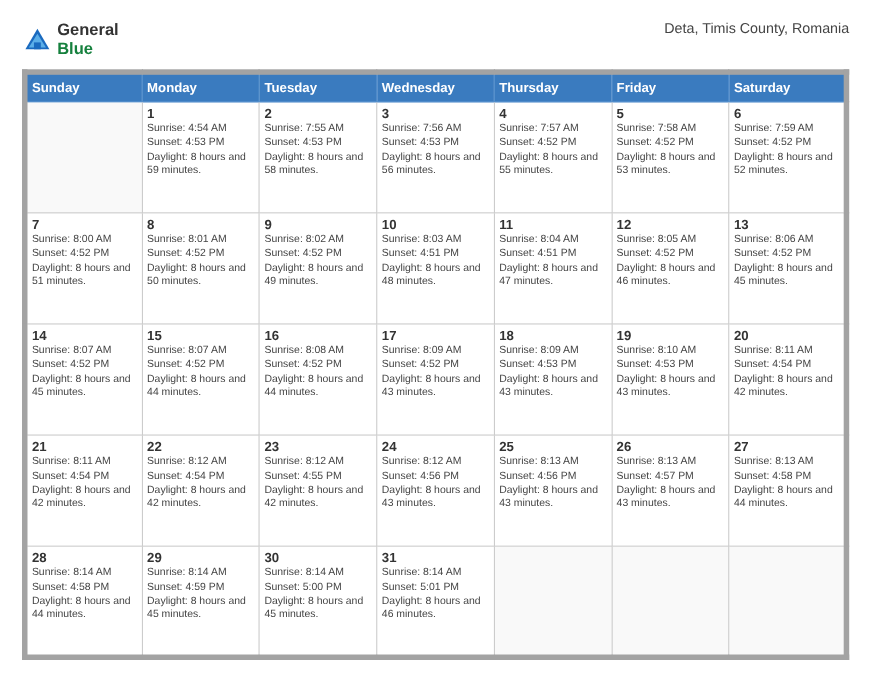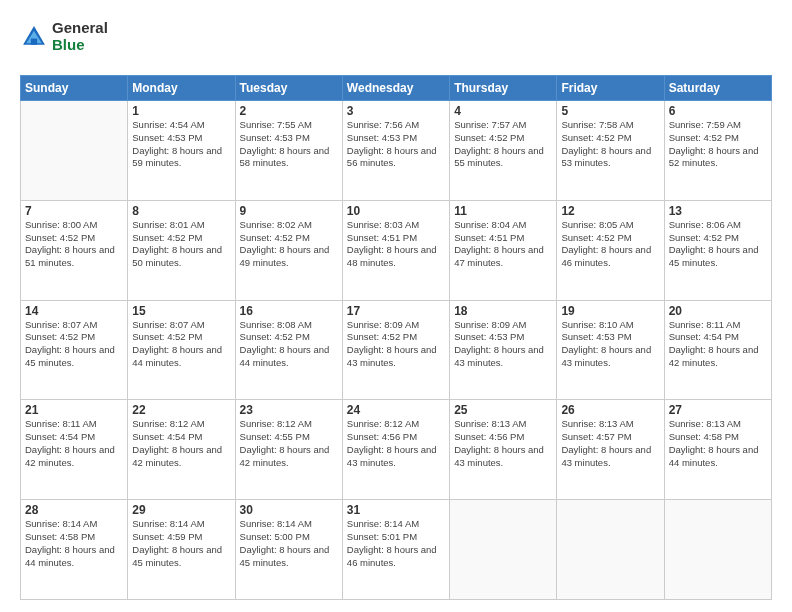--- a/index.html
+++ b/index.html
@@ -15,21 +15,21 @@
       height: 612px;
       background: #fff;
       padding: 16px 20px 12px 20px;
       display: flex;
       flex-direction: column;
     }
     .header {
       display: flex;
       justify-content: space-between;
       align-items: flex-start;
-      margin-bottom: 22px;
+      margin-bottom: 10px;
       gap: 16px;
     }
     .logo {
       display: flex;
       align-items: center;
       margin-top: 4px;
     }
     .logo-text {
       display: flex;
       flex-direction: column;
@@ -53,21 +53,21 @@
       color: #222;
       line-height: 1.1;
     }
     .location {
       font-size: 13px;
       color: #444;
       margin-top: 2px;
     }
     .calendar {
       flex: 1;
-      border: 1px solid #a3a3a3;
+      border: 5px solid #a3a3a3;
       border-collapse: collapse;
       width: 100%;
       table-layout: fixed;
     }
     .calendar th {
       background: #3a7bbf;
       color: #fff;
       font-size: 12px;
       font-weight: bold;
       padding: 5px 4px;
@@ -107,20 +107,21 @@
         <polygon points="18,4 32,28 4,28" fill="#1a6abf"></polygon>
         <polygon points="18,10 28,26 8,26" fill="#5baee8"></polygon>
         <rect x="14" y="20" width="8" height="8" fill="#1a6abf"></rect>
       </svg>
       <div class="logo-text">
         <span class="logo-general">General</span>
         <span class="logo-blue">Blue</span>
       </div>
     </div>
     <div class="title-block">
+      <div class="location">Deta, Timis County, Romania</div>
     </div>
   </div>
 
   <table class="calendar">
     <thead>
       <tr>
         <th>Sunday</th>
         <th>Monday</th>
         <th>Tuesday</th>
         <th>Wednesday</th>

